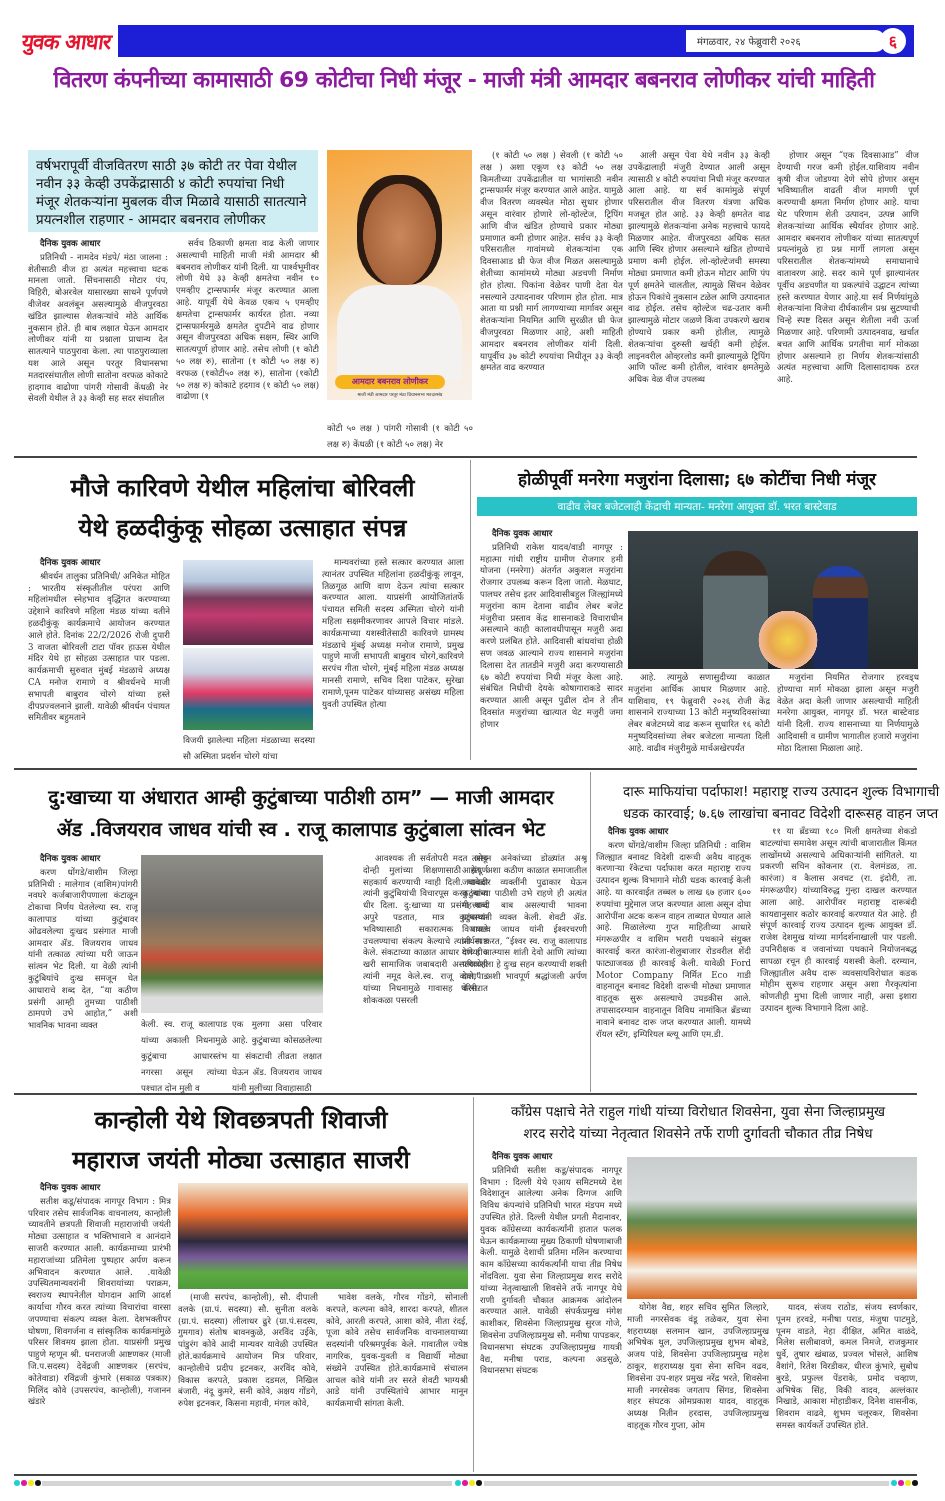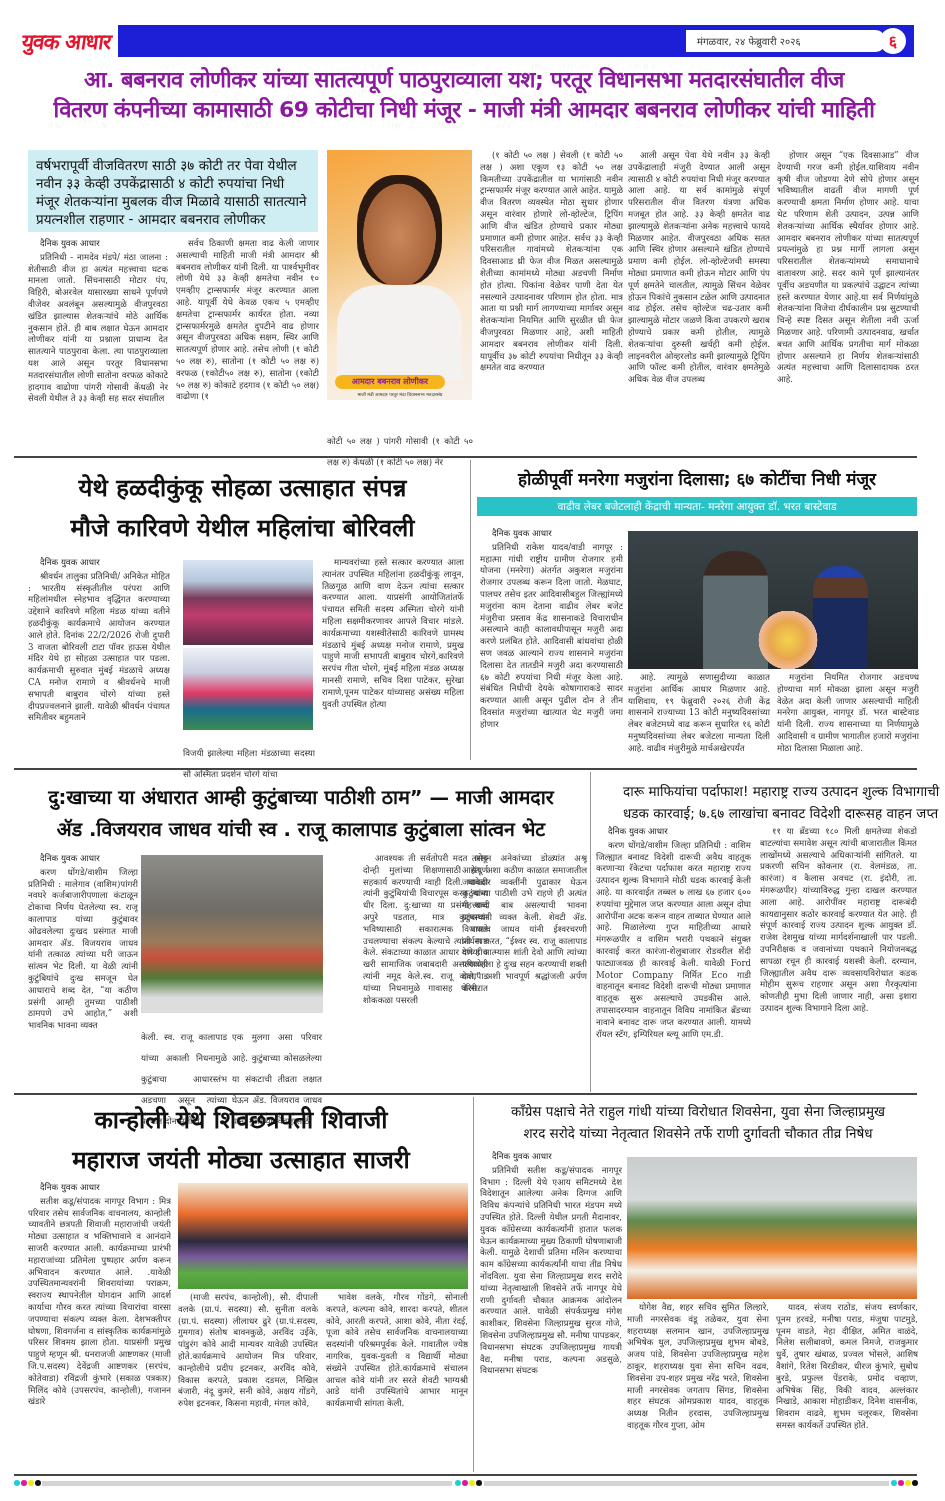--- a/index.html
+++ b/index.html
@@ -11,30 +11,30 @@
   .logo span { font-family: "DejaVu Sans", sans-serif; font-weight: 900; font-size: 21px; color: #e3142c; letter-spacing: -1px; transform: skewX(-8deg); }
   .dateline { position: absolute; right: 28px; top: 5px; height: 22px; width: 200px; background: #fff; border-radius: 0 11px 11px 0; font-family: "DejaVu Sans", sans-serif; font-size: 10px; color: #333; display: flex; align-items: center; padding-left: 11px; }
   .pageno { position: absolute; right: 8px; top: 3px; width: 26px; height: 26px; background: #fff; border-radius: 50%; color: #e3142c; font-weight: bold; font-family: "DejaVu Sans", sans-serif; font-size: 16px; display: flex; align-items: center; justify-content: center; }
 
   .lead-headline { position: absolute; left: 14px; top: 65px; width: 900px; text-align: center; font-family: "DejaVu Sans", sans-serif; font-weight: bold; color: #8c1a9e; font-size: 22px; line-height: 30px; letter-spacing: -0.5px; }
 
   .subhead-box { position: absolute; left: 28px; top: 150px; width: 290px; height: 82px; background: #cfeef3; padding: 6px 8px; font-family: "DejaVu Sans", sans-serif; font-size: 13.5px; line-height: 18px; color: #111; }
 
   .col { position: absolute; font-size: 8.6px; line-height: 11.8px; color: #333; text-align: justify; overflow: hidden; }
   .col p { text-indent: 12px; margin-bottom: 2px; }
-  .byline { font-weight: normal; color: #222; }
+  .byline { font-weight: bold; color: #222; }
 
   .photo { position: absolute; overflow: hidden; }
   .ph-lonikar { left: 327px; top: 150px; width: 145px; height: 250px; background: linear-gradient(160deg, #f8a43a 0%, #f3c27a 35%, #fbe9d3 65%, #f6f1ec 100%); }
   .ph-lonikar .face { position: absolute; left: 30px; top: 25px; width: 85px; height: 110px; background: radial-gradient(ellipse at 50% 55%, #c9875a 0%, #a7643b 60%, #2a1a12 61%, #2a1a12 100%); border-radius: 45% 45% 40% 40%; }
   .ph-lonikar .shirt { position: absolute; left: 10px; top: 135px; width: 125px; height: 95px; background: #f4f2f0; border-radius: 40px 40px 0 0; }
   .ph-lonikar .nameplate { position: absolute; left: 8px; top: 225px; width: 110px; height: 14px; background: #f6b51c; border-radius: 7px; color: #8c1a9e; font-size: 8px; font-family: "DejaVu Sans", sans-serif; font-weight: bold; text-align: center; line-height: 14px; }
   .ph-lonikar .subplate { position: absolute; left: 8px; top: 241px; width: 130px; font-size: 4.5px; text-align: center; color: #333; font-family: "DejaVu Sans", sans-serif; }
 
-  .caption { position: absolute; font-size: 8.6px; line-height: 21px; color: #333; text-align: justify; margin-top: 11px; }
+  .caption { position: absolute; font-size: 8.6px; line-height: 16px; color: #333; text-align: justify; }
 
   .rule { position: absolute; background: #444; }
 
   .head-black { position: absolute; font-family: "DejaVu Sans", sans-serif; font-weight: bold; color: #111; text-align: center; }
   .strip { position: absolute; left: 477px; top: 497px; width: 440px; height: 19px; background: #29c2c6; color: #fff; font-family: "DejaVu Sans", sans-serif; font-size: 10.5px; text-align: center; line-height: 19px; }
 
   .ph-women1 { left: 183px; top: 560px; width: 130px; height: 85px; background: linear-gradient(180deg, #d9e4f2 0%, #b4c7dc 25%, #7a3a5a 45%, #c23b6e 65%, #5c2a48 100%); }
   .ph-women2 { left: 183px; top: 648px; width: 130px; height: 82px; background: linear-gradient(180deg, #eef0f6 0%, #c8cfe0 30%, #e23a66 55%, #1a6d8c 75%, #3b8b4f 100%); }
   .ph-mnrega { left: 628px; top: 531px; width: 290px; height: 138px; background: linear-gradient(180deg, #3a4448 0%, #2d3538 60%, #23292c 100%); }
   .ph-mnrega .man { position: absolute; left: 75px; top: 20px; width: 65px; height: 120px; background: linear-gradient(180deg, #3b2a22 0%, #3b2a22 20%, #5e6c70 21%, #5e6c70 100%); border-radius: 30px 30px 0 0; }
@@ -54,21 +54,20 @@
 
 <div class="masthead" style="background: rgb(29, 31, 214);">
   <div class="logo">
     <span style="color: rgb(227, 20, 44);">युवक आधार</span>
   </div>
   <div class="dateline">मंगळवार, २४ फेब्रुवारी २०२६</div>
   <div class="pageno" style="color: rgb(227, 20, 44);">६</div>
 </div>
 
 <div class="lead-headline" style="color: rgb(140, 26, 158);">
-  <div>आ. बबनराव लोणीकर यांच्या सातत्यपूर्ण पाठपुराव्याला यश; परतूर विधानसभा मतदारसंघातील वीज</div>
   <div>वितरण कंपनीच्या कामासाठी 69 कोटीचा निधी मंजूर - माजी मंत्री आमदार बबनराव लोणीकर यांची माहिती</div>
 </div>
 
 <div class="subhead-box">वर्षभरापूर्वी वीजवितरण साठी ३७ कोटी तर पेवा येथील नवीन ३३ केव्ही उपकेंद्रासाठी ४ कोटी रुपयांचा निधी मंजूर शेतकऱ्यांना मुबलक वीज मिळावे यासाठी सातत्याने प्रयत्नशील राहणार - आमदार बबनराव लोणीकर</div>
 
 <div class="col" style="left:28px;top:238px;width:140px;height:212px;">
   <p class="byline">दैनिक युवक आधार</p>
   <p>प्रतिनिधी - नामदेव मंडपे/ मंठा जालना : शेतीसाठी वीज हा अत्यंत महत्त्वाचा घटक मानला जातो. सिंचनासाठी मोटार पंप, विहिरी, बोअरवेल यासारख्या साधने पूर्णपणे वीजेवर अवलंबून असल्यामुळे वीजपुरवठा खंडित झाल्यास शेतकऱ्यांचे मोठे आर्थिक नुकसान होते. ही बाब लक्षात घेऊन आमदार लोणीकर यांनी या प्रश्नाला प्राधान्य देत सातत्याने पाठपुरावा केला. त्या पाठपुराव्याला यश आले असून परतूर विधानसभा मतदारसंघातील लोणी सातोना वरफळ कोकाटे हादगाव वाढोणा पांगरी गोसावी केंधळी नेर सेवली येथील ते ३३ केव्ही सह सदर संघातील</p>
 </div>
 <div class="col" style="left:176px;top:238px;width:143px;height:212px;">
@@ -90,22 +89,22 @@
   <p>आली असून पेवा येथे नवीन ३३ केव्ही उपकेंद्रालाही मंजुरी देण्यात आली असून त्यासाठी ४ कोटी रुपयांचा निधी मंजूर करण्यात आला आहे. या सर्व कामांमुळे संपूर्ण परिसरातील वीज वितरण यंत्रणा अधिक मजबूत होत आहे. ३३ केव्ही क्षमतेत वाढ झाल्यामुळे शेतकऱ्यांना अनेक महत्त्वाचे फायदे मिळणार आहेत. वीजपुरवठा अधिक सतत आणि स्थिर होणार असल्याने खंडित होण्याचे प्रमाण कमी होईल. लो-व्होल्टेजची समस्या मोठ्या प्रमाणात कमी होऊन मोटार आणि पंप पूर्ण क्षमतेने चालतील, त्यामुळे सिंचन वेळेवर होऊन पिकांचे नुकसान टळेल आणि उत्पादनात वाढ होईल. तसेच व्होल्टेज चढ-उतार कमी झाल्यामुळे मोटार जळणे किंवा उपकरणे खराब होण्याचे प्रकार कमी होतील, त्यामुळे शेतकऱ्यांचा दुरुस्ती खर्चही कमी होईल. लाइनवरील ओव्हरलोड कमी झाल्यामुळे ट्रिपिंग आणि फॉल्ट कमी होतील, वारंवार क्षमतेमुळे अधिक वेळ वीज उपलब्ध</p>
 </div>
 <div class="col" style="left:777px;top:150px;width:142px;height:300px;">
   <p>होणार असून “एक दिवसाआड” वीज देण्याची गरज कमी होईल.याशिवाय नवीन कृषी वीज जोडण्या देणे सोपे होणार असून भविष्यातील वाढती वीज मागणी पूर्ण करण्याची क्षमता निर्माण होणार आहे. याचा थेट परिणाम शेती उत्पादन, उत्पन्न आणि शेतकऱ्यांच्या आर्थिक स्थैर्यावर होणार आहे. आमदार बबनराव लोणीकर यांच्या सातत्यपूर्ण प्रयत्नांमुळे हा प्रश्न मार्गी लागला असून परिसरातील शेतकऱ्यांमध्ये समाधानाचे वातावरण आहे. सदर कामे पूर्ण झाल्यानंतर पूर्वीच अडचणीत या प्रकल्पांचे उद्घाटन त्यांच्या हस्ते करण्यात येणार आहे.या सर्व निर्णयांमुळे शेतकऱ्यांना विजेचा दीर्घकालीन प्रश्न सुटण्याची चिन्हे स्पष्ट दिसत असून शेतीला नवी ऊर्जा मिळणार आहे. परिणामी उत्पादनवाढ, खर्चात बचत आणि आर्थिक प्रगतीचा मार्ग मोकळा होणार असल्याने हा निर्णय शेतकऱ्यांसाठी अत्यंत महत्त्वाचा आणि दिलासादायक ठरत आहे.</p>
 </div>
 
 <div class="rule" style="left:14px;top:456px;width:903px;height:2px;"></div>
 <div class="rule" style="left:470px;top:460px;width:1px;height:300px;background:#999;"></div>
 
 <div class="head-black" style="left:20px;top:468px;width:445px;font-size:24px;line-height:40px;">
+  <div>मौजे कारिवणे येथील महिलांचा बोरिवली</div>
   <div>येथे हळदीकुंकू सोहळा उत्साहात संपन्न</div>
-  <div>मौजे कारिवणे येथील महिलांचा बोरिवली</div>
 </div>
 <div class="col" style="left:28px;top:557px;width:142px;height:200px;">
   <p class="byline">दैनिक युवक आधार</p>
   <p>श्रीवर्धन तालुका प्रतिनिधी/ अनिकेत मोहित : भारतीय संस्कृतीतील परंपरा आणि महिलांमधील स्नेहभाव वृद्धिंगत करण्याच्या उद्देशाने कारिवणे महिला मंडळ यांच्या वतीने हळदीकुंकू कार्यक्रमाचे आयोजन करण्यात आले होते. दिनांक 22/2/2026 रोजी दुपारी 3 वाजता बोरिवली टाटा पॉवर हाऊस येथील मंदिर येथे हा सोहळा उत्साहात पार पडला. कार्यक्रमाची सुरुवात मुंबई मंडळाचे अध्यक्ष CA मनोज रामाणे व श्रीवर्धनचे माजी सभापती बाबुराव चोरगे यांच्या हस्ते दीपप्रज्वलनाने झाली. यावेळी श्रीवर्धन पंचायत समितीवर बहुमताने</p>
 </div>
 <div class="photo ph-women1"></div>
 <div class="photo ph-women2"></div>
 <div class="caption" style="left:183px;top:732px;width:132px;">विजयी झालेल्या महिला मंडळाच्या सदस्या सौ अस्मिता प्रदर्शन चोरगे यांचा</div>
 <div class="col" style="left:322px;top:557px;width:142px;height:200px;">
   <p>मान्यवरांच्या हस्ते सत्कार करण्यात आला त्यानंतर उपस्थित महिलांना हळदीकुंकू लावून, तिळगूळ आणि वाण देऊन त्यांचा सत्कार करण्यात आला. याप्रसंगी आयोजितांतर्फे पंचायत समिती सदस्य अस्मिता चोरगे यांनी महिला सक्षमीकरणावर आपले विचार मांडले. कार्यक्रमाच्या यशस्वीतेसाठी कारिवणे ग्रामस्थ मंडळाचे मुंबई अध्यक्ष मनोज रामाणे, प्रमुख पाहुणे माजी सभापती बाबुराव चोरगे,कारिवणे सरपंच गीता चोरगे, मुंबई महिला मंडळ अध्यक्ष मानसी रामाणे, सचिव दिशा पाटेकर, सुरेखा रामाणे,पूनम पाटेकर यांच्यासह असंख्य महिला युवती उपस्थित होत्या</p>
@@ -119,36 +118,36 @@
 </div>
 <div class="photo ph-mnrega">
   <div class="man"></div>
   <div class="woman"></div>
   <div class="bouquet"></div>
 </div>
 <div class="col" style="left:628px;top:672px;width:142px;height:86px;">
   <p>आहे. त्यामुळे सणासुदीच्या काळात मजुरांना आर्थिक आधार मिळणार आहे. याशिवाय, १९ फेब्रुवारी २०२६ रोजी केंद्र शासनाने राज्याच्या 13 कोटी मनुष्यदिवसांच्या लेबर बजेटमध्ये वाढ करून सुधारित १६ कोटी मनुष्यदिवसांच्या लेबर बजेटला मान्यता दिली आहे. वाढीव मंजुरीमुळे मार्चअखेरपर्यंत</p>
 </div>
 <div class="col" style="left:777px;top:672px;width:142px;height:86px;">
-  <p>मजुरांना नियमित रोजगार अडचण्ध होण्याचा मार्ग मोकळा झाला असून मजुरी वेळेत अदा केली जाणार असल्याची माहिती मनरेगा आयुक्त, नागपूर डॉ. भरत बास्टेवाड यांनी दिली. राज्य शासनाच्या या निर्णयामुळे आदिवासी व ग्रामीण भागातील हजारो मजुरांना मोठा दिलासा मिळाला आहे.</p>
+  <p>मजुरांना नियमित रोजगार हरवड्ध होण्याचा मार्ग मोकळा झाला असून मजुरी वेळेत अदा केली जाणार असल्याची माहिती मनरेगा आयुक्त, नागपूर डॉ. भरत बास्टेवाड यांनी दिली. राज्य शासनाच्या या निर्णयामुळे आदिवासी व ग्रामीण भागातील हजारो मजुरांना मोठा दिलासा मिळाला आहे.</p>
 </div>
 
 <div class="rule" style="left:14px;top:768px;width:903px;height:2px;"></div>
 <div class="rule" style="left:590px;top:772px;width:1px;height:320px;background:#999;"></div>
 
 <div class="head-black" style="left:16px;top:782px;width:570px;font-size:19.5px;line-height:32px;font-weight:bold;">
   <div>दु:खाच्या या अंधारात आम्ही कुटुंबाच्या पाठीशी ठाम” — माजी आमदार</div>
   <div>ॲड .विजयराव जाधव यांची स्व . राजू कालापाड कुटुंबाला सांत्वन भेट</div>
 </div>
 <div class="col" style="left:28px;top:853px;width:110px;height:232px;">
   <p class="byline">दैनिक युवक आधार</p>
   <p>करण धोंगडे/वाशीम जिल्हा प्रतिनिधी : मालेगाव (वाशिम)पांगरी नवघरे कर्जबाजारीपणाला कंटाळून टोकाचा निर्णय घेतलेल्या स्व. राजू कालापाड यांच्या कुटुंबावर ओढवलेल्या दुःखद प्रसंगात माजी आमदार ॲड. विजयराव जाधव यांनी तत्काळ त्यांच्या घरी जाऊन सांत्वन भेट दिली. या वेळी त्यांनी कुटुंबियांचे दुःख समजून घेत आधाराचे शब्द देत, “या कठीण प्रसंगी आम्ही तुमच्या पाठीशी ठामपणे उभे आहोत,” अशी भावनिक भावना व्यक्त</p>
 </div>
 <div class="photo ph-village"></div>
-<div class="caption" style="left:141px;top:1016px;width:86px;">केली. स्व. राजू कालापाड यांच्या अकाली निधनामुळे कुटुंबाचा आधारस्तंभ अडचणा असून त्यांच्या पश्चात दोन मुली व</div>
+<div class="caption" style="left:141px;top:1016px;width:86px;">केली. स्व. राजू कालापाड यांच्या अकाली निधनामुळे कुटुंबाचा आधारस्तंभ नगरसा असून त्यांच्या पश्चात दोन मुली व</div>
 <div class="caption" style="left:232px;top:1016px;width:90px;">एक मुलगा असा परिवार आहे. कुटुंबाच्या कोसळलेल्या या संकटाची तीव्रता लक्षात घेऊन ॲड. विजयराव जाधव यांनी मुलींच्या विवाहासाठी</div>
 <div class="col" style="left:330px;top:853px;width:125px;height:232px;margin-left:33px;">
   <p>आवश्यक ती सर्वतोपरी मदत तसेच दोन्ही मुलांच्या शिक्षणासाठी संपूर्ण सहकार्य करण्याची ग्वाही दिली. यावेळी त्यांनी कुटुंबियांची विचारपूस करत त्यांना धीर दिला. दु:खाच्या या प्रसंगी शब्द अपुरे पडतात, मात्र कुटुंबाच्या भविष्यासाठी सकारात्मक पावले उचलण्याचा संकल्प केल्याचे त्यांनी स्पष्ट केले. संकटाच्या काळात आधार देणे हीच खरी सामाजिक जबाबदारी असल्याचेही त्यांनी नमूद केले.स्व. राजू कालापाड यांच्या निधनामुळे गावासह परिसरात शोककळा पसरली</p>
 </div>
 <div class="col" style="left:462px;top:853px;width:125px;height:232px;">
   <p>असून अनेकांच्या डोळ्यांत अश्रू आहेत. अशा कठीण काळात समाजातील जबाबदार व्यक्तींनी पुढाकार घेऊन कुटुंबाच्या पाठीशी उभे राहणे ही अत्यंत महत्त्वाची बाब असल्याची भावना ग्रामस्थांनी व्यक्त केली. शेवटी ॲड. विजयराव जाधव यांनी ईश्वरचरणी प्रार्थना करत, “ईश्वर स्व. राजू कालापाड यांच्या आत्म्यास शांती देवो आणि त्यांच्या परिवाराला हे दुःख सहन करण्याची शक्ती देवो,” अशी भावपूर्ण श्रद्धांजली अर्पण केली.</p>
 </div>
 
 <div class="head-black" style="left:623px;top:780px;width:325px;font-size:13.5px;line-height:22px;font-weight:normal;text-align:left;">
   <div>दारू माफियांचा पर्दाफाश! महाराष्ट्र राज्य उत्पादन शुल्क विभागाची</div>

